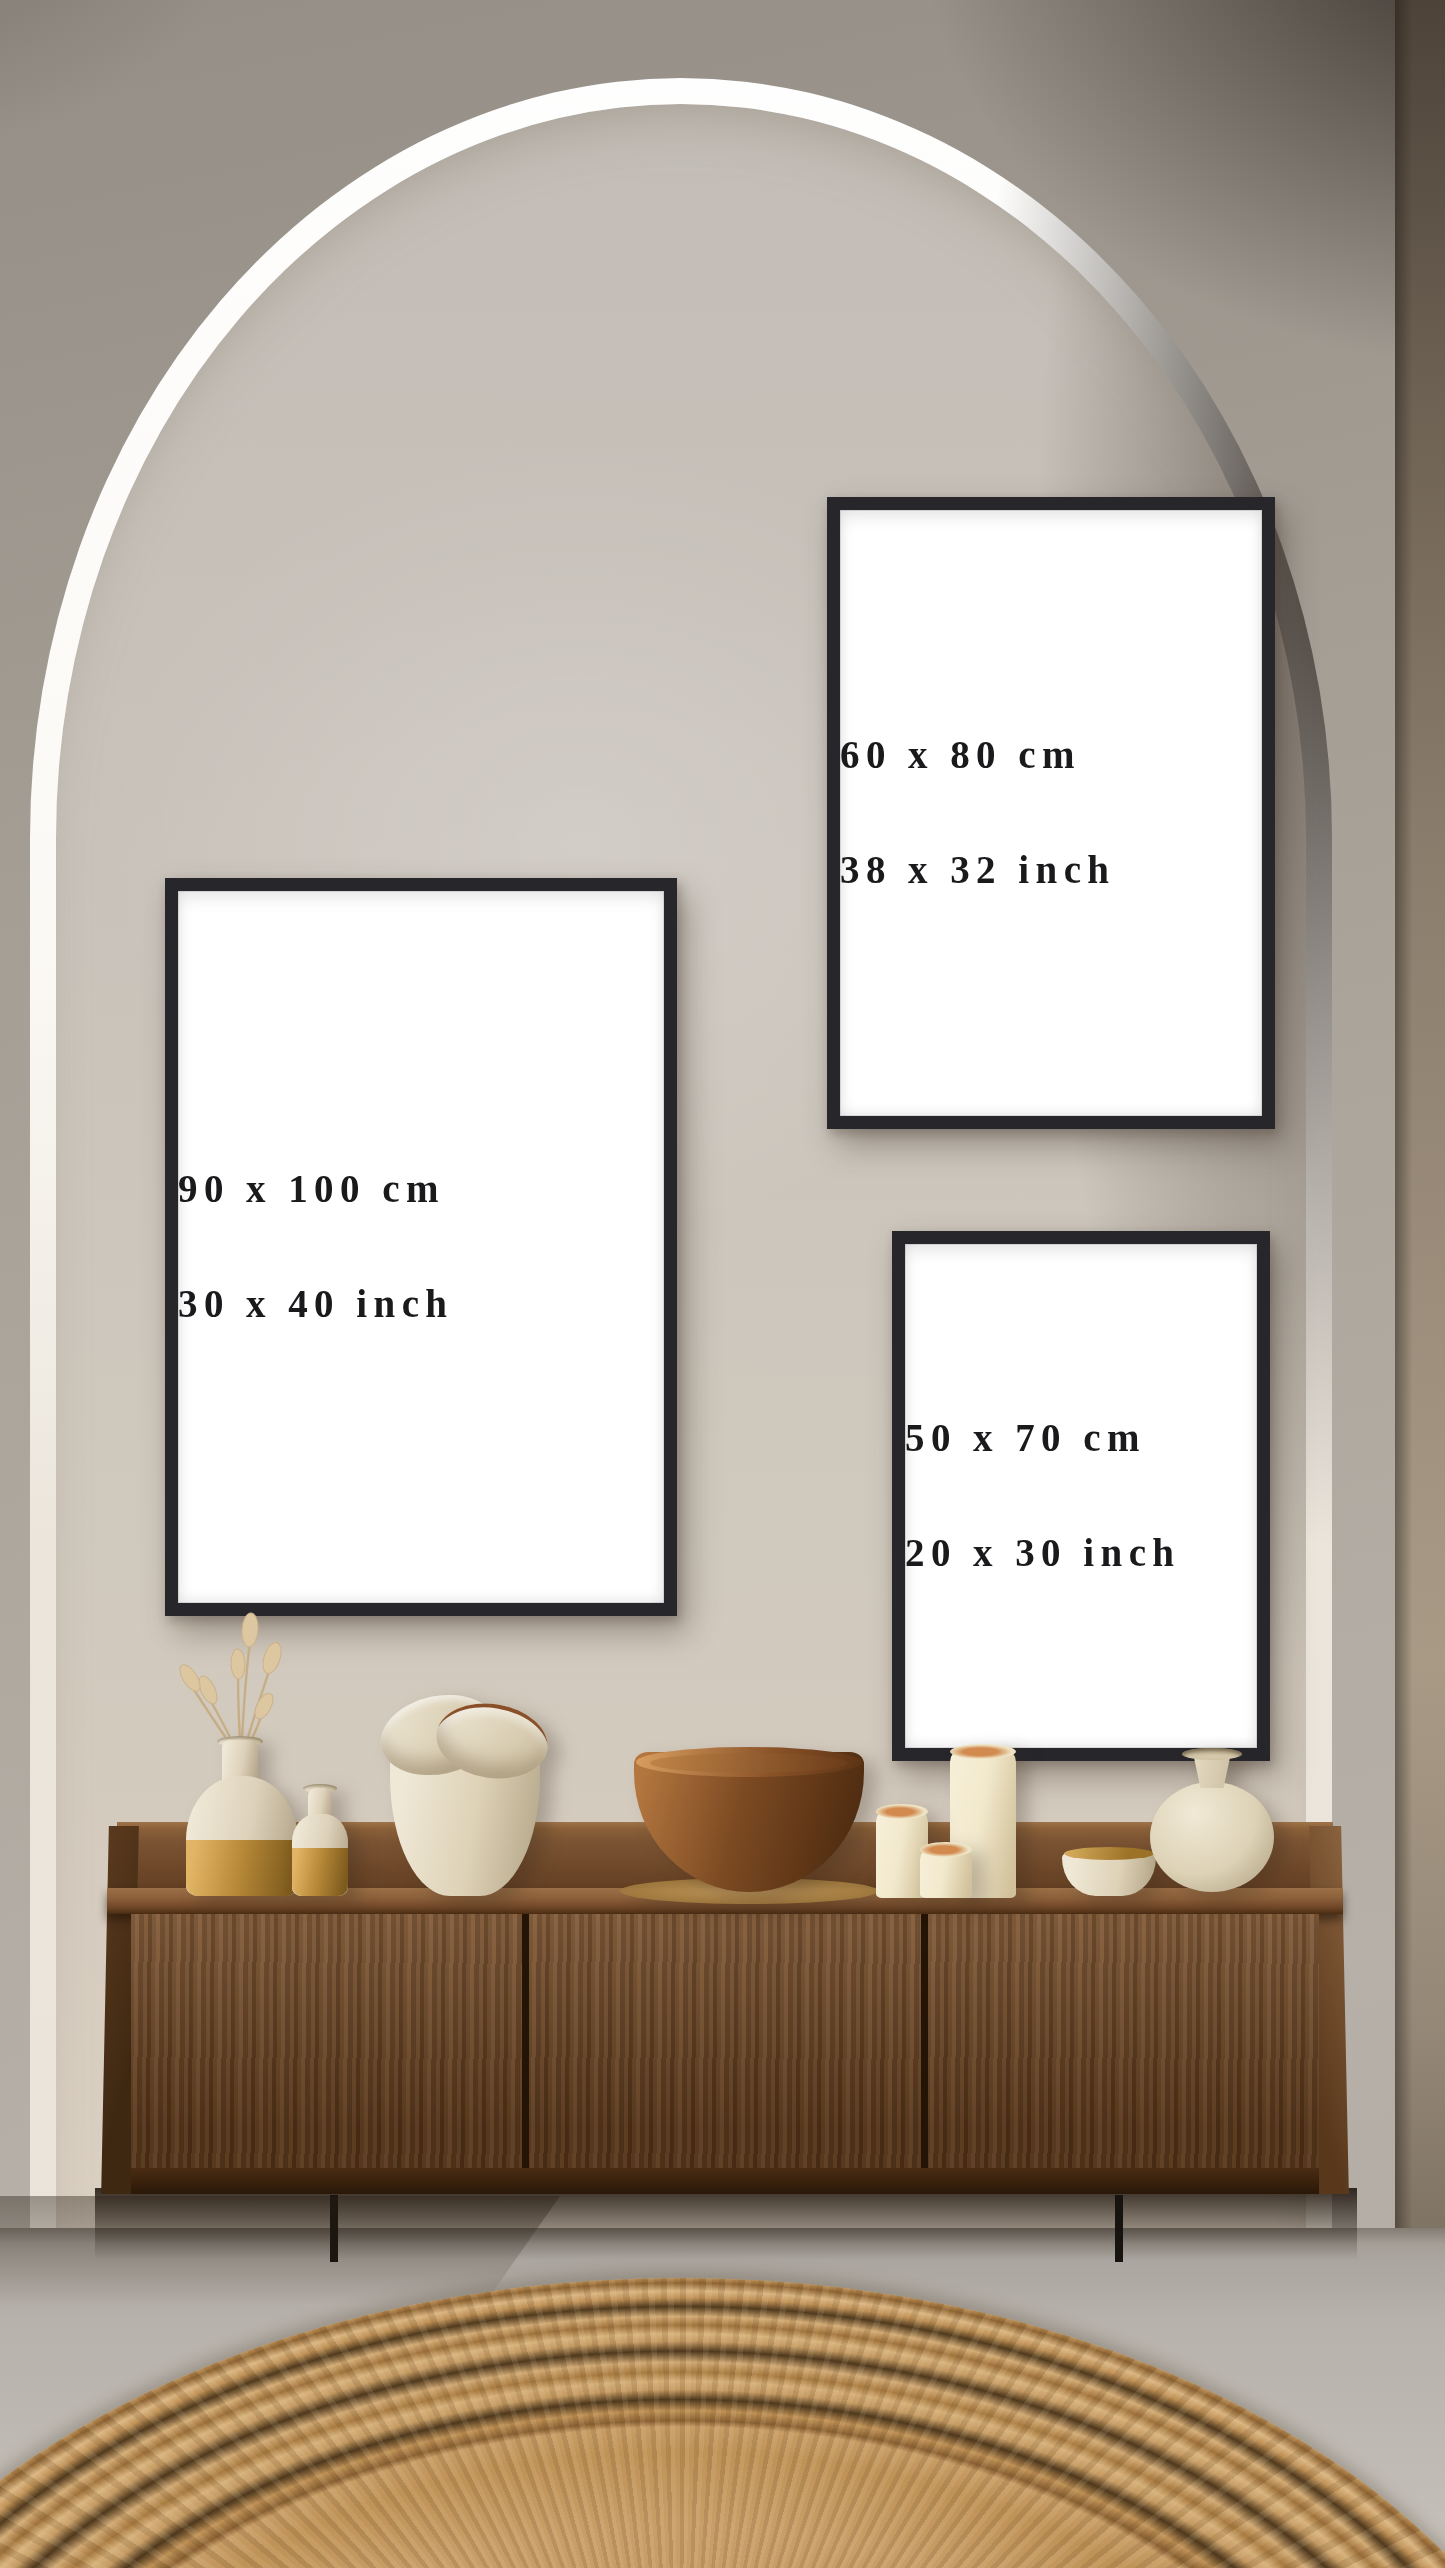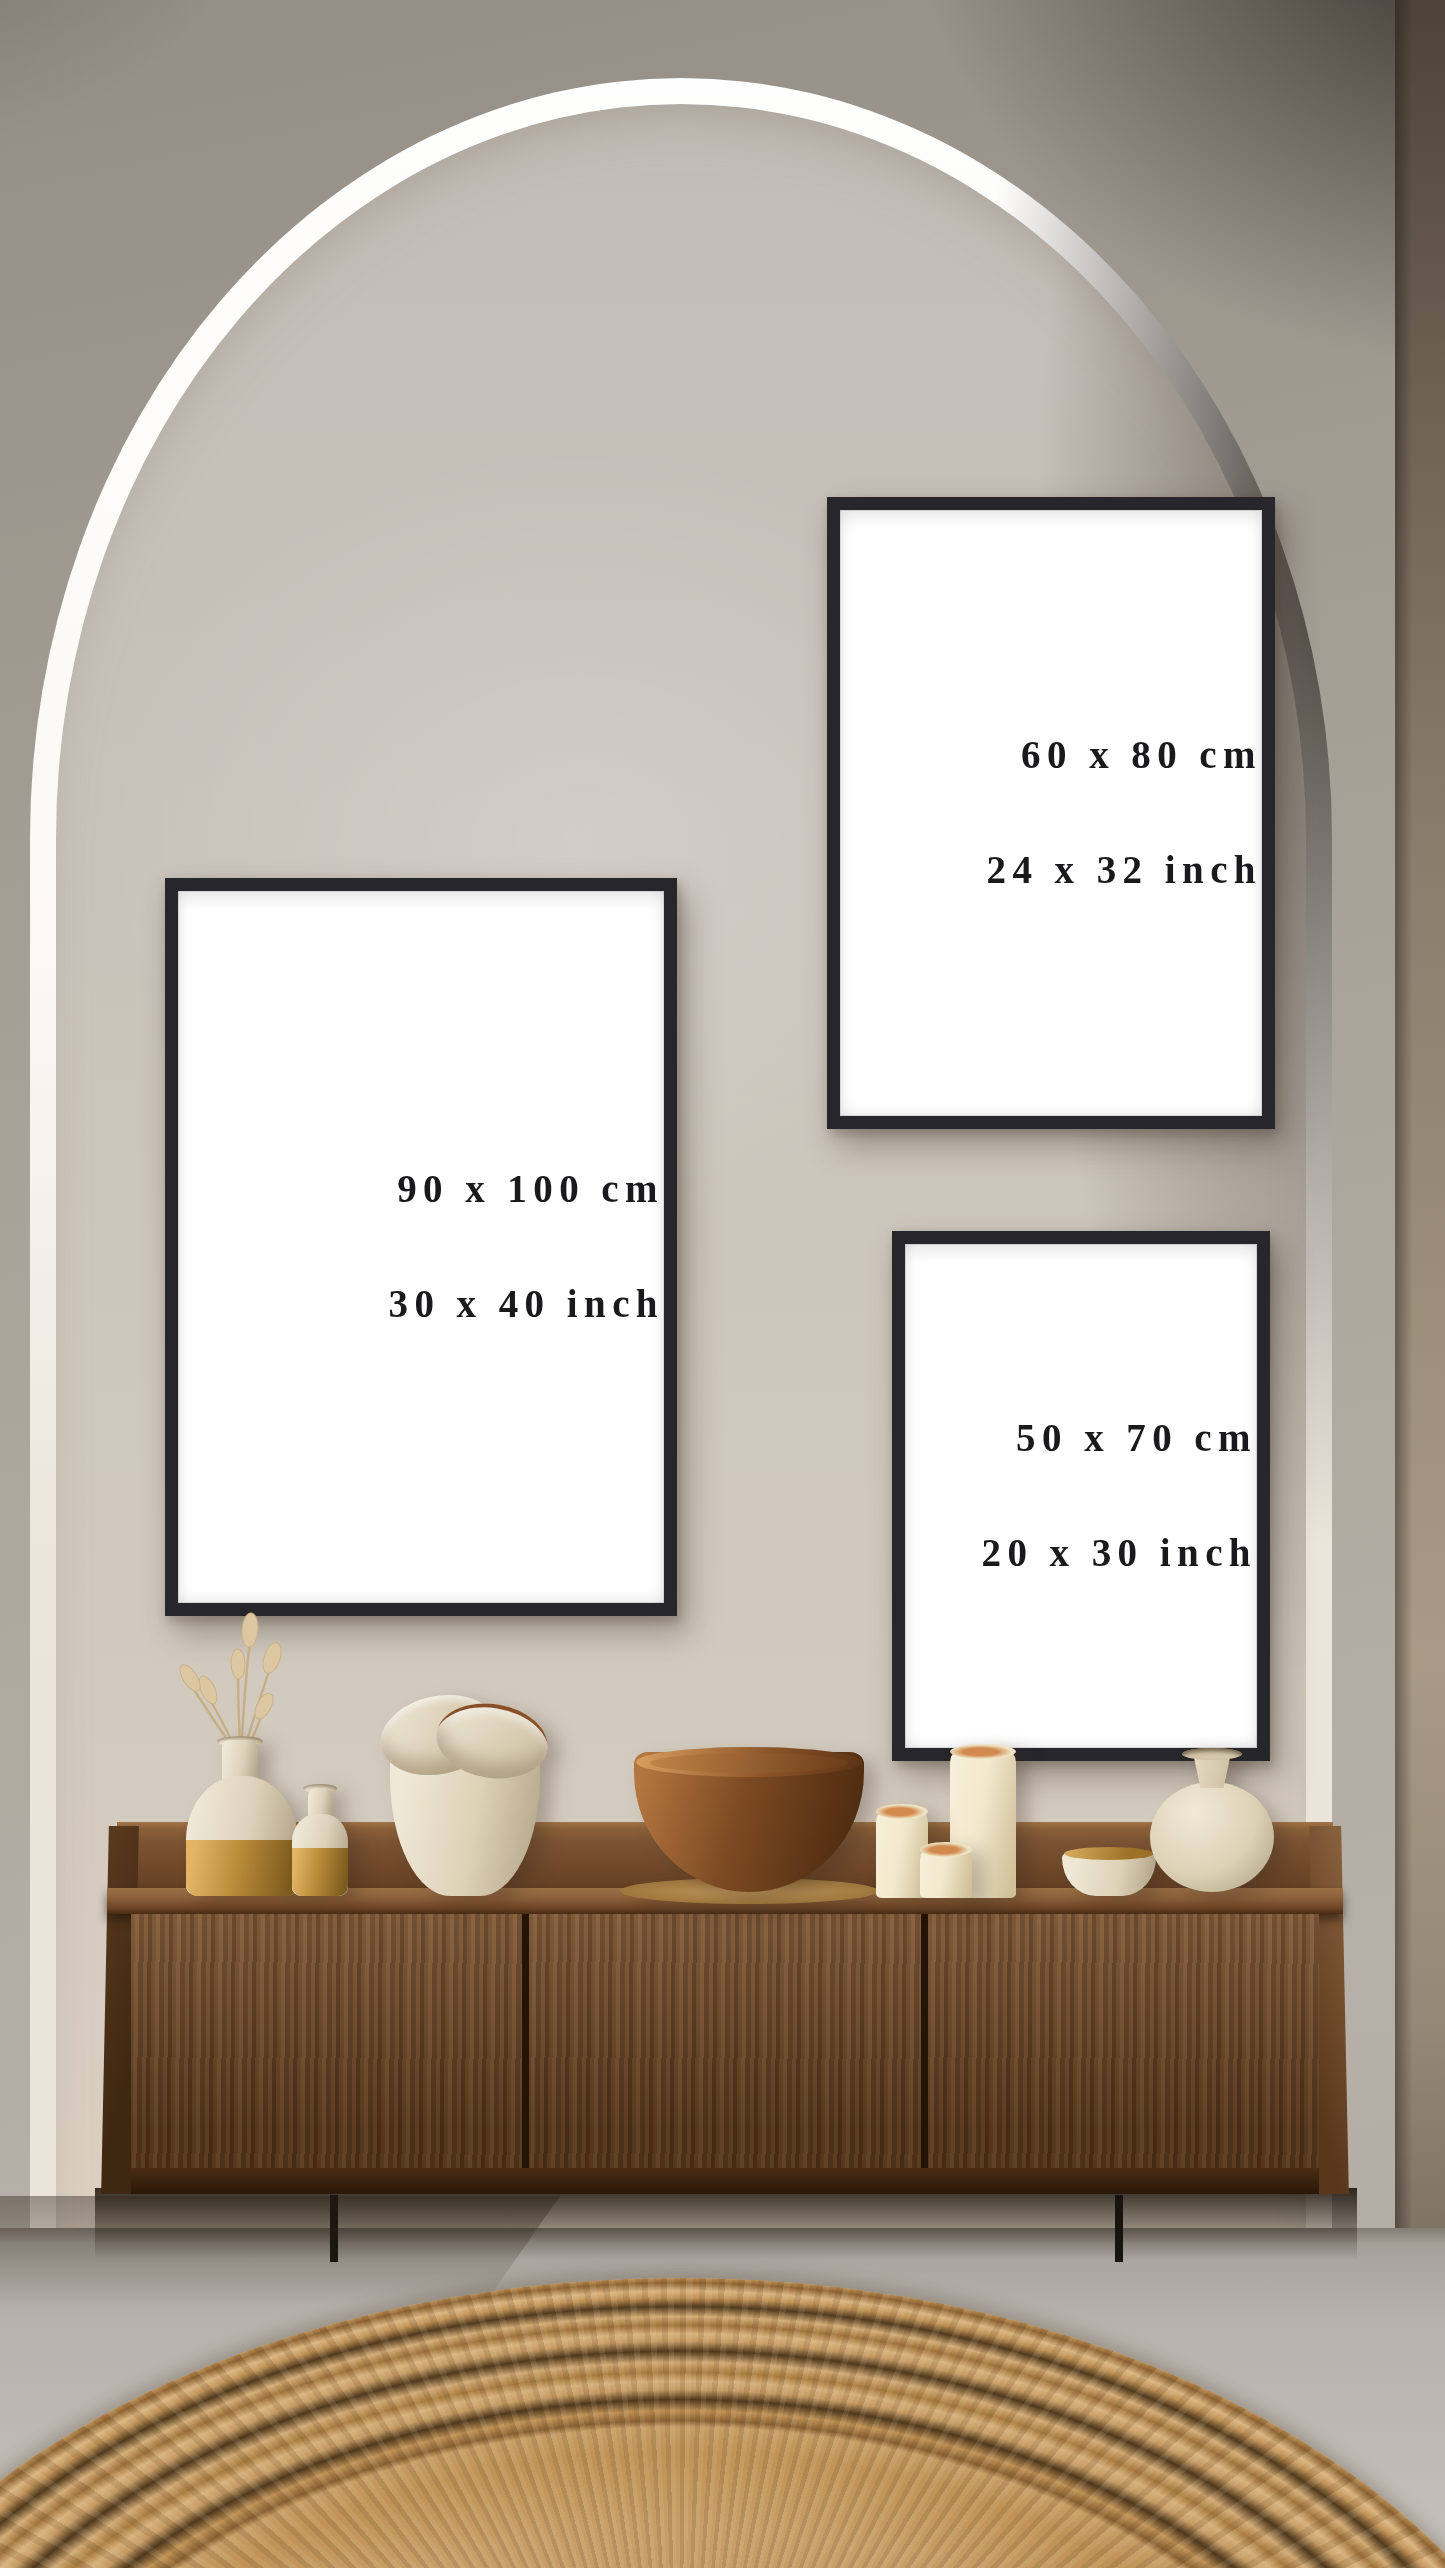--- a/index.html
+++ b/index.html
@@ -70,21 +70,21 @@
         #d9b480 97.9%, #8f6534 99.2%, #b98c52 100%);
     box-shadow:0 -6px 16px rgba(70,55,35,0.28);
   }
   
   .frame{
     position:absolute; background:var(--frame);
     box-shadow: 10px 16px 30px rgba(72,61,49,0.40), 3px 5px 10px rgba(72,61,49,0.30);
   }
   .frame .poster{
     position:absolute; inset:13px; background:var(--poster);
-    display:flex; flex-direction:column; align-items:flex-end; justify-content:center; gap:68px;
+    display:flex; flex-direction:column; align-items:flex-start; justify-content:center; gap:68px;
     box-shadow: inset 0 0 0 1px rgba(0,0,0,0.10), inset 0 7px 16px rgba(0,0,0,0.10), inset 0 -5px 12px rgba(0,0,0,0.06);
   }
   .size-label{
     font-weight:700; font-size:39px; letter-spacing:0.165em; white-space:nowrap;
     color:var(--ink); line-height:1.2;
   }
   .frame-1{left:125px; top:862px;  width:512px; height:738px;}
   .frame-2{left:787px; top:481px;  width:448px; height:632px;}
   .frame-3{left:852px; top:1187px; width:378px; height:530px;margin-top:44px;}
   
@@ -200,21 +200,21 @@
   <figure class="frame frame-1">
     <div class="poster">
       <div class="size-label">90 x 100 cm</div>
       <div class="size-label">30 x 40 inch</div>
     </div>
   </figure>
 
   <figure class="frame frame-2">
     <div class="poster">
       <div class="size-label">60 x 80 cm</div>
-      <div class="size-label">24 x 32 inch</div>
+      <div class="size-label">38 x 32 inch</div>
     </div>
   </figure>
 
   <figure class="frame frame-3">
     <div class="poster">
       <div class="size-label">50 x 70 cm</div>
       <div class="size-label">20 x 30 inch</div>
     </div>
   </figure>
 

